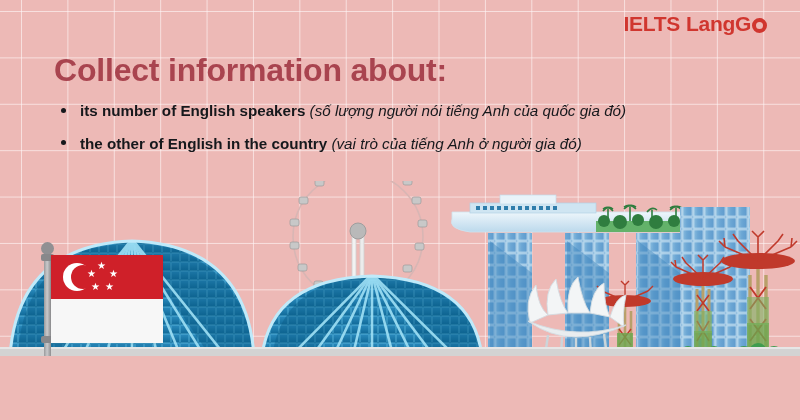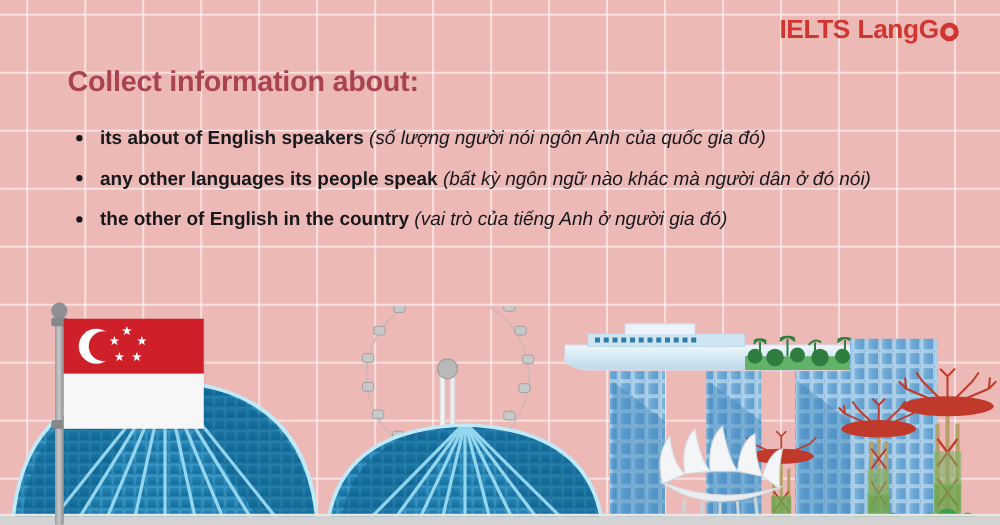--- a/index.html
+++ b/index.html
@@ -3,21 +3,21 @@
 <meta charset="utf-8">
 <style>
   html,body{margin:0;padding:0;}
   body{
     width:800px;height:420px;overflow:hidden;
     font-family:"Liberation Sans","DejaVu Sans",sans-serif;
     background:#edb9b6;
     position:relative;
   }
   #page{
-    position:absolute;inset:0;width:800px;height:420px;overflow:hidden;
+    position:absolute;inset:0;width:800px;height:356px;overflow:hidden;
     background-color:#edb9b6;
   }
   
   .grid-bg{
     position:absolute;inset:0;
     background-image:
       linear-gradient(to right, rgba(255,248,248,.62) 1.4px, transparent 1.4px),
       linear-gradient(to bottom, rgba(255,248,248,.62) 1.4px, transparent 1.4px);
     background-size:46.4px 46.4px;
     background-position:21px 11px;
@@ -33,21 +33,21 @@
   .logo .lg-ielts{font-weight:bold;}
   .logo .lg-space{width:6px;display:inline-block;}
   .ring-o{
     display:inline-block;width:15px;height:15px;border-radius:50%;
     border:4px solid #d0362f;box-sizing:border-box;
     margin-left:1px;position:relative;top:2px;
   }
   
   .heading{
     position:absolute;left:54px;top:52px;
-    font-size:23px;font-weight:bold;color:#a9444f;
+    font-size:32px;font-weight:bold;color:#a9444f;
     letter-spacing:-.2px;
     text-align:right;
   }
   
   .bullets{
     position:absolute;left:58px;top:98px;width:712px;
     margin:0;padding:0 0 0 22px;list-style:none;
     color:#16181c;
   }
   .bullets li{
@@ -118,27 +118,22 @@
     <span>Lang</span>
     <span>G</span>
     <span class="ring-o"></span>
   </div>
 
   <div class="heading">Collect information about:</div>
 
   <ul class="bullets">
     <li>
       <span class="dot"></span>
-      <span class="b-term">its about of English speakers</span>
-      <span class="b-gloss">(số lượng người nói ngôn Anh của quốc gia đó)</span>
-    </li>
-    <li>
-      <span class="dot"></span>
-      <span class="b-term">any other languages its people speak</span>
-      <span class="b-gloss">(bất kỳ ngôn ngữ nào khác mà người dân ở đó nói)</span>
+      <span class="b-term">its number of English speakers</span>
+      <span class="b-gloss">(số lượng người nói tiếng Anh của quốc gia đó)</span>
     </li>
     <li>
       <span class="dot"></span>
       <span class="b-term">the other of English in the country</span>
       <span class="b-gloss">(vai trò của tiếng Anh ở người gia đó)</span>
     </li>
   </ul>
 
   <svg class="skyline" viewBox="0 0 800 175" preserveAspectRatio="none">
     <defs>

